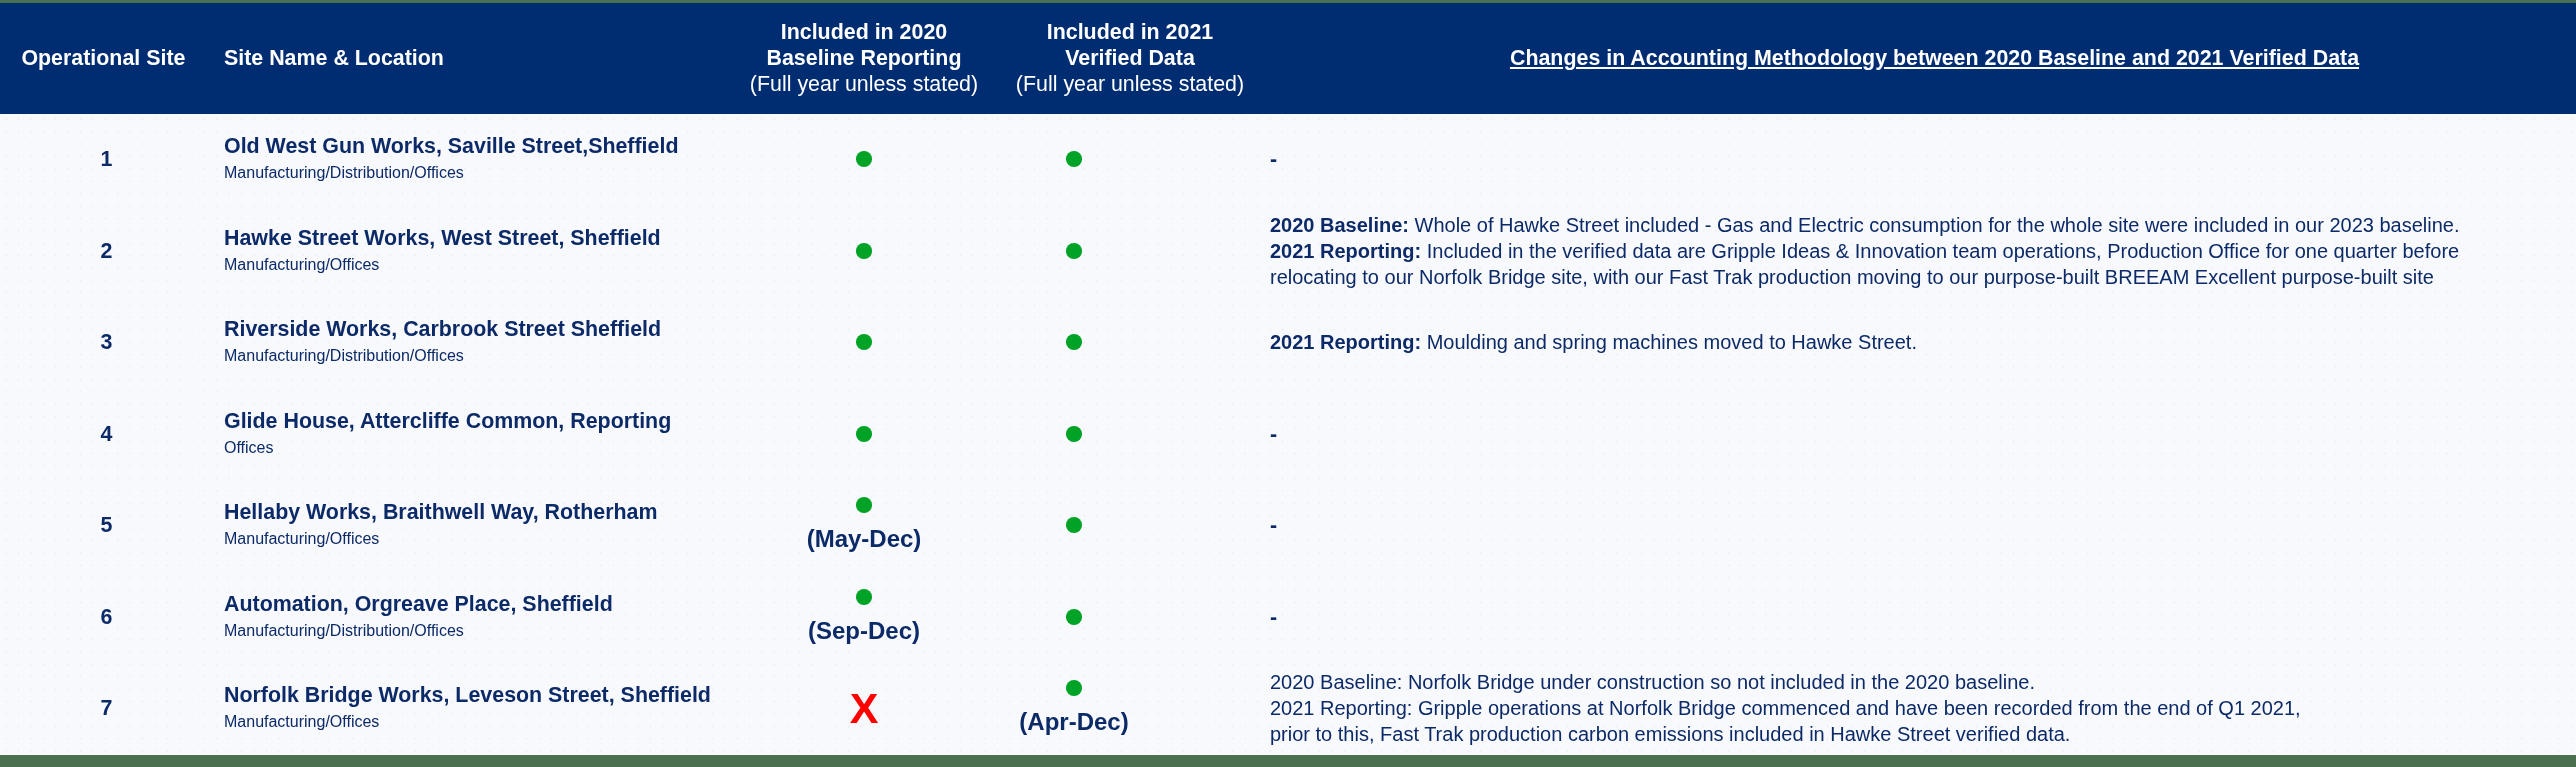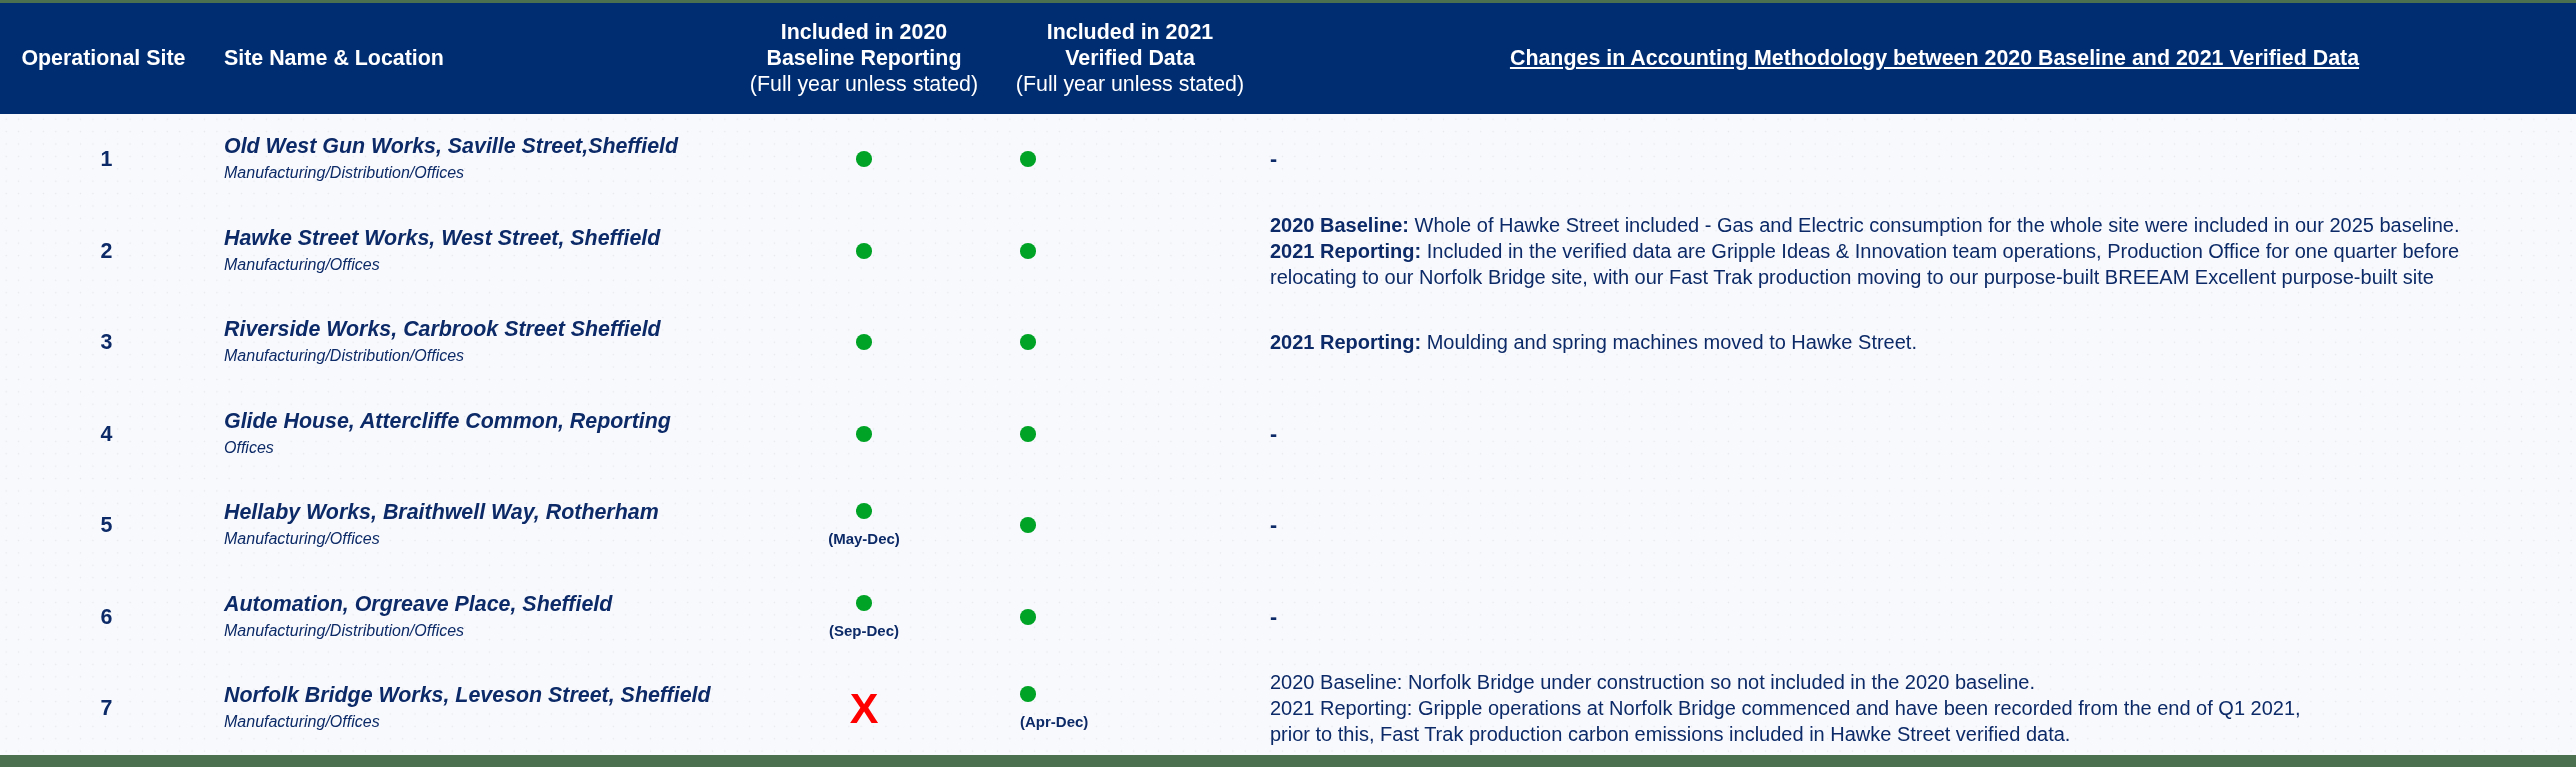--- a/index.html
+++ b/index.html
@@ -21,30 +21,30 @@
   .hcell span { display: block; }
   .h-site { left: 21.4px; width: 181px; }
   .h-name { left: 224px; width: 412px; }
   .h-2020 { left: 732px; width: 264px; }
   .h-2021 { left: 998px; width: 264px; }
   .h-changes { left: 1287px; width: 1295px; text-decoration: underline; }
 
   .row { position: absolute; left: 0; width: 2576px; height: 92px; }
   .cell { position: absolute; top: 0; height: 92px; display: flex; flex-direction: column; justify-content: center; }
   .c-site { left: 49px; width: 115px; align-items: center; font-weight: bold; font-size: 21.4px; }
-  .c-name { left: 224px; width: 511px; font-style: italic; }
+  .c-name { left: 224px; width: 511px; }
   .c-name .name { font-weight: bold; font-size: 21.4px; line-height: 27px; white-space: nowrap; }
   .c-name .type { font-size: 16px; line-height: 26px; white-space: nowrap; }
   .c-2020 { left: 732px; width: 264px; align-items: center; }
-  .c-2021 { left: 1020px; width: 264px; }
+  .c-2021 { left: 942px; width: 264px; align-items: center; }
   .c-changes { left: 1270px; width: 1303px; font-size: 20px; line-height: 26px; }
   .c-changes .line { white-space: nowrap; }
   .c-changes b { font-weight: bold; text-align: center; }
   .dot { width: 15.7px; height: 15.7px; border-radius: 50%; background: #00a326; display: block; }
-  .note { font-weight: bold; font-size: 15px; margin-top: 11.5px; }
+  .note { font-weight: bold; font-size: 24px; margin-top: 11.5px; }
   .xmark { color: #ff0000; font-weight: bold; font-size: 43px; line-height: 43px; font-family: "Liberation Sans", sans-serif; }
   .dash { font-weight: bold; font-size: 21.4px; }
   .dots-bg {
     position: absolute; left: 0; top: 113px; width: 2576px; height: 642px;
     background-image: radial-gradient(#e6e8ef 0.8px, transparent 1px);
     background-size: 12.4px 12.4px;
   }
 </style>
 </head>
 <body>
@@ -102,21 +102,21 @@
         <div class="name">Hawke Street Works, West Street, Sheffield</div>
         <div class="type">Manufacturing/Offices</div>
       </div>
       <div class="cell c-2020">
         <span class="dot"></span>
       </div>
       <div class="cell c-2021">
         <span class="dot"></span>
       </div>
       <div class="cell c-changes">
-        <div class="line"><b>2020 Baseline:</b><span> Whole of Hawke Street included - Gas and Electric consumption for the whole site were included in our 2025 baseline.</span></div>
+        <div class="line"><b>2020 Baseline:</b><span> Whole of Hawke Street included - Gas and Electric consumption for the whole site were included in our 2023 baseline.</span></div>
         <div class="line"><b>2021 Reporting:</b><span> Included in the verified data are Gripple Ideas &amp; Innovation team operations, Production Office for one quarter before</span></div>
         <div class="line"><span>relocating to our Norfolk Bridge site, with our Fast Trak production moving to our purpose-built BREEAM Excellent purpose-built site</span></div>
       </div>
     </div>
     <div class="row" style="top: 296px;">
       <div class="cell c-site">3</div>
       <div class="cell c-name">
         <div class="name">Riverside Works, Carbrook Street Sheffield</div>
         <div class="type">Manufacturing/Distribution/Offices</div>
       </div>

